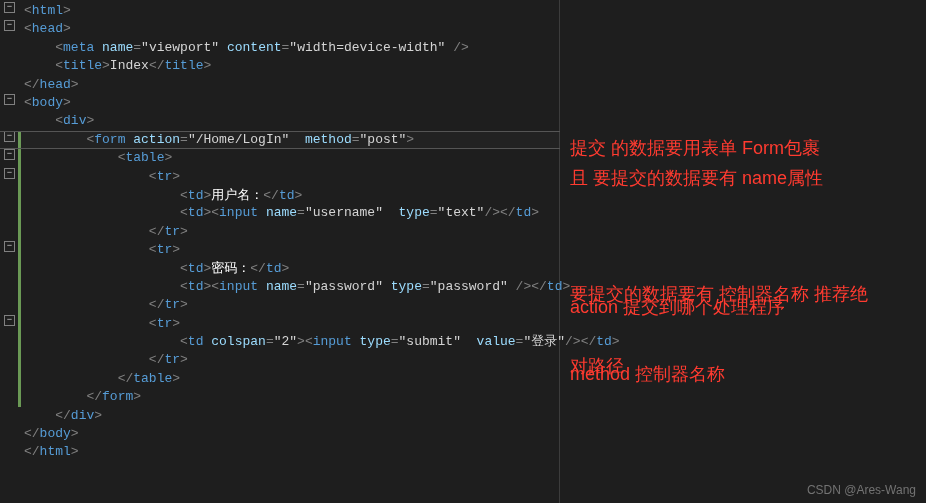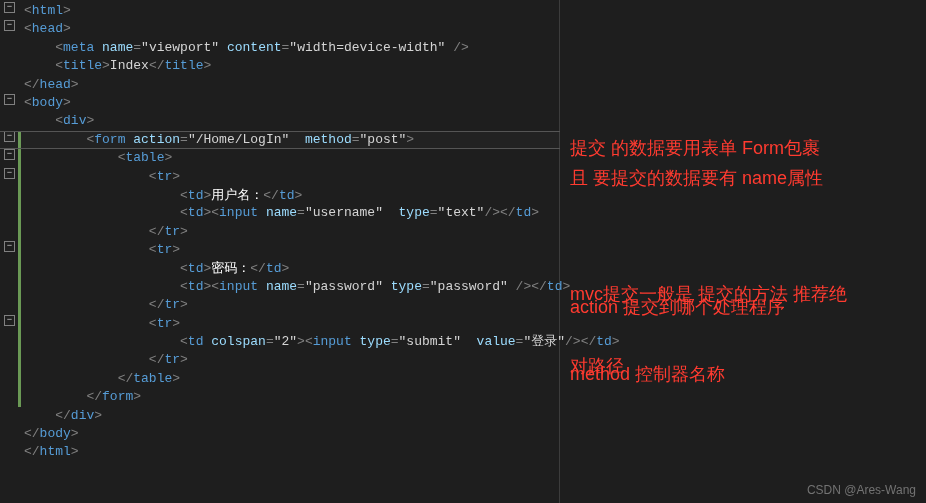--- a/index.html
+++ b/index.html
@@ -130,18 +130,18 @@
     </div>
   <div id="change-bar" class="change-bar" style="top: 130.8px; height: 276px;"></div>
   <div id="highlight" class="highlight-line" style="top: 130.8px;"></div>
   <div class="code" id="code"><div class="line"><span class="p">&lt;</span><span class="tg">html</span><span class="p">&gt;</span></div><div class="line"><span class="p">&lt;</span><span class="tg">head</span><span class="p">&gt;</span></div><div class="line">    <span class="p">&lt;</span><span class="tg">meta</span> <span class="at">name</span><span class="p">=</span><span class="st">"viewport"</span> <span class="at">content</span><span class="p">=</span><span class="st">"width=device-width"</span> <span class="p">/&gt;</span></div><div class="line">    <span class="p">&lt;</span><span class="tg">title</span><span class="p">&gt;</span><span class="tx">Index</span><span class="p">&lt;/</span><span class="tg">title</span><span class="p">&gt;</span></div><div class="line"><span class="p">&lt;/</span><span class="tg">head</span><span class="p">&gt;</span></div><div class="line"><span class="p">&lt;</span><span class="tg">body</span><span class="p">&gt;</span></div><div class="line">    <span class="p">&lt;</span><span class="tg">div</span><span class="p">&gt;</span></div><div class="line">        <span class="p">&lt;</span><span class="tg">form</span> <span class="at">action</span><span class="p">=</span><span class="st">"/Home/LogIn"</span>  <span class="at">method</span><span class="p">=</span><span class="st">"post"</span><span class="p">&gt;</span></div><div class="line">            <span class="p">&lt;</span><span class="tg">table</span><span class="p">&gt;</span></div><div class="line">                <span class="p">&lt;</span><span class="tg">tr</span><span class="p">&gt;</span></div><div class="line">                    <span class="p">&lt;</span><span class="tg">td</span><span class="p">&gt;</span><span class="wh">用户名：</span><span class="p">&lt;/</span><span class="tg">td</span><span class="p">&gt;</span></div><div class="line">                    <span class="p">&lt;</span><span class="tg">td</span><span class="p">&gt;&lt;</span><span class="tg">input</span> <span class="at">name</span><span class="p">=</span><span class="st">"username"</span>  <span class="at">type</span><span class="p">=</span><span class="st">"text"</span><span class="p">/&gt;&lt;/</span><span class="tg">td</span><span class="p">&gt;</span></div><div class="line">                <span class="p">&lt;/</span><span class="tg">tr</span><span class="p">&gt;</span></div><div class="line">                <span class="p">&lt;</span><span class="tg">tr</span><span class="p">&gt;</span></div><div class="line">                    <span class="p">&lt;</span><span class="tg">td</span><span class="p">&gt;</span><span class="wh">密码：</span><span class="p">&lt;/</span><span class="tg">td</span><span class="p">&gt;</span></div><div class="line">                    <span class="p">&lt;</span><span class="tg">td</span><span class="p">&gt;&lt;</span><span class="tg">input</span> <span class="at">name</span><span class="p">=</span><span class="st">"password"</span> <span class="at">type</span><span class="p">=</span><span class="st">"password"</span> <span class="p">/&gt;&lt;/</span><span class="tg">td</span><span class="p">&gt;</span></div><div class="line">                <span class="p">&lt;/</span><span class="tg">tr</span><span class="p">&gt;</span></div><div class="line">                <span class="p">&lt;</span><span class="tg">tr</span><span class="p">&gt;</span></div><div class="line">                    <span class="p">&lt;</span><span class="tg">td</span> <span class="at">colspan</span><span class="p">=</span><span class="st">"2"</span><span class="p">&gt;&lt;</span><span class="tg">input</span> <span class="at">type</span><span class="p">=</span><span class="st">"submit"</span>  <span class="at">value</span><span class="p">=</span><span class="st">"登录"</span><span class="p">/&gt;&lt;/</span><span class="tg">td</span><span class="p">&gt;</span></div><div class="line">                <span class="p">&lt;/</span><span class="tg">tr</span><span class="p">&gt;</span></div><div class="line">            <span class="p">&lt;/</span><span class="tg">table</span><span class="p">&gt;</span></div><div class="line">        <span class="p">&lt;/</span><span class="tg">form</span><span class="p">&gt;</span></div><div class="line">    <span class="p">&lt;/</span><span class="tg">div</span><span class="p">&gt;</span></div><div class="line"><span class="p">&lt;/</span><span class="tg">body</span><span class="p">&gt;</span></div><div class="line"><span class="p">&lt;/</span><span class="tg">html</span><span class="p">&gt;</span></div></div>
 </div>
 
 <div class="annotations">
   <div class="ann1">提交 的数据要用表单  Form包裹</div>
   <div class="ann2">且 要提交的数据要有  name属性</div>
   <div class="ann3">action  提交到哪个处理程序</div>
-  <div class="ann4">mvc提交一般是 提交的方法  推荐绝</div>
+  <div class="ann4">要提交的数据要有 控制器名称  推荐绝</div>
   <div class="ann5">对路径</div>
   <div class="ann6">method  控制器名称</div>
 </div>
 
 <div class="watermark">CSDN @Ares-Wang</div>
 
 </body></html>

